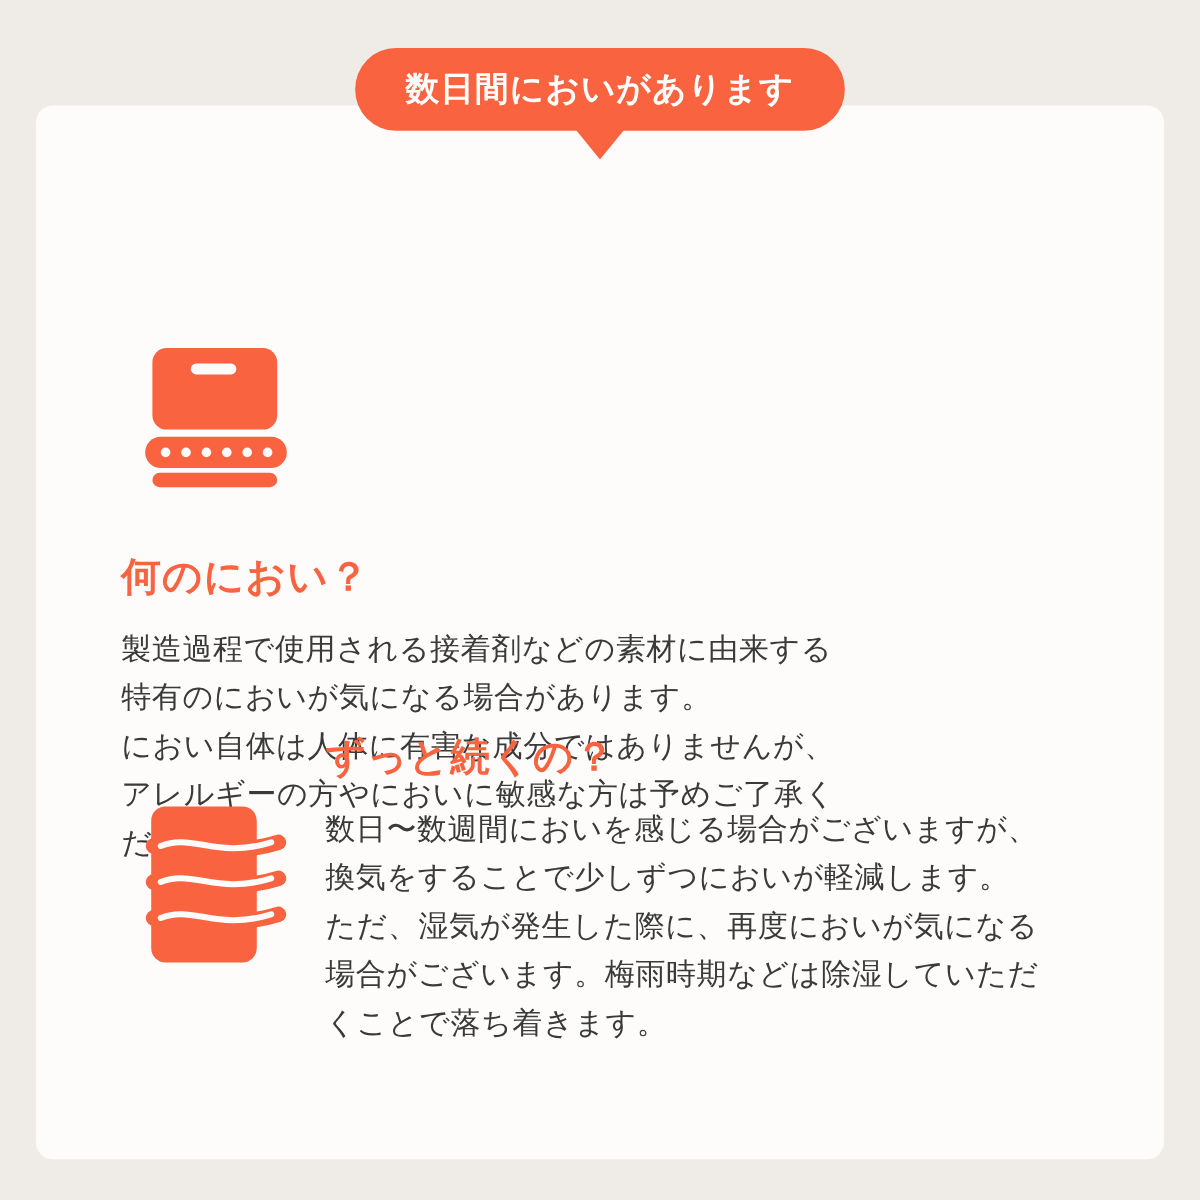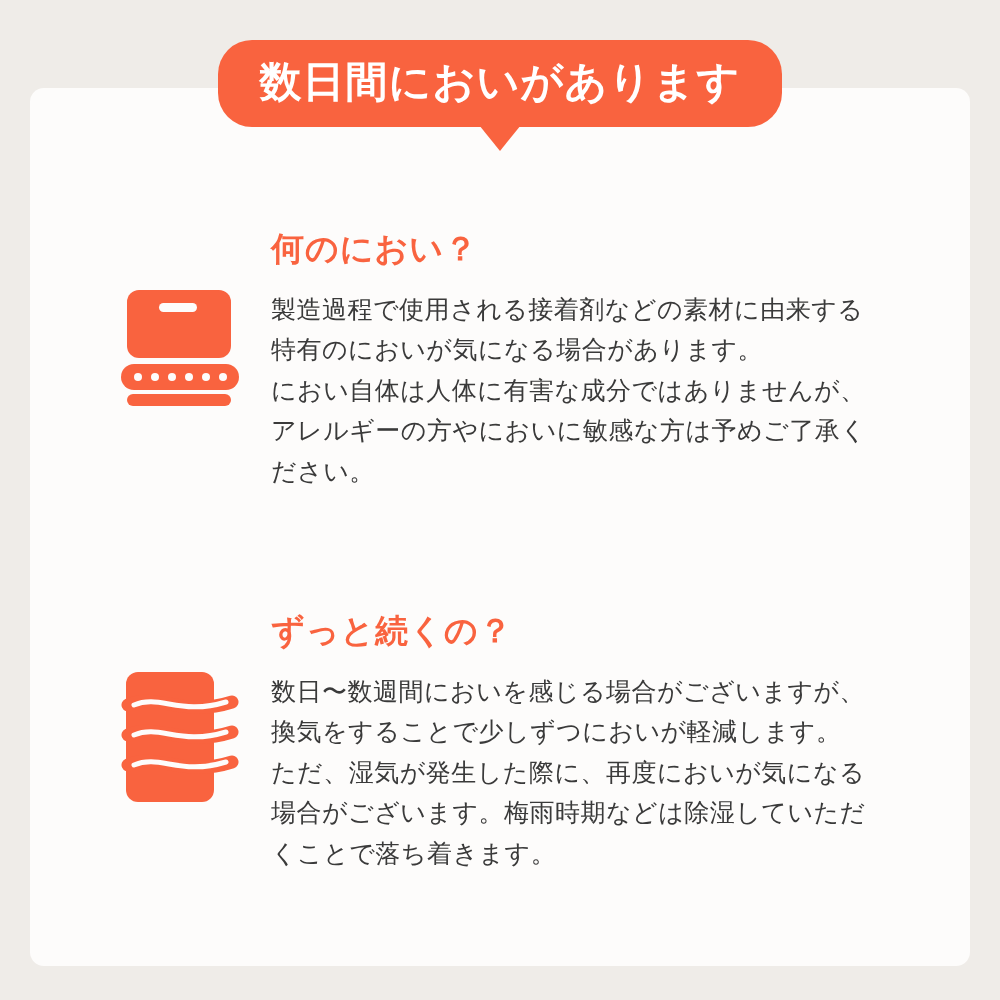--- a/index.html
+++ b/index.html
@@ -44,21 +44,21 @@
   }
   .banner {
     position: relative;
     background: #f9633f;
     border-radius: 34px;
     padding: 16px 42px 18px 42px;
     box-sizing: border-box;
   }
   .banner-title {
     color: #ffffff;
-    font-size: 42px;
+    font-size: 28px;
     font-weight: bold;
     letter-spacing: 1px;
     line-height: 1.25;
     white-space: nowrap;
   }
   .banner-tail {
     position: absolute;
     left: 50%;
     bottom: -24px;
     transform: translateX(-50%);
@@ -77,21 +77,21 @@
     height: 1000px;
   }
 
   .section {
     position: absolute;
     left: 95px;
     width: 830px;
     display: flex;
     align-items: flex-start;
   }
-  .section-1 { top: 228px; }
+  .section-1 { top: 228px; flex-direction: column; }
   .section-2 { top: 610px; }
 
   .icon-col {
     width: 170px;
     flex: 0 0 170px;
     display: flex;
     justify-content: center;
     padding-top: 62px;
   }
   .section-2 .icon-col { padding-top: 62px; }

